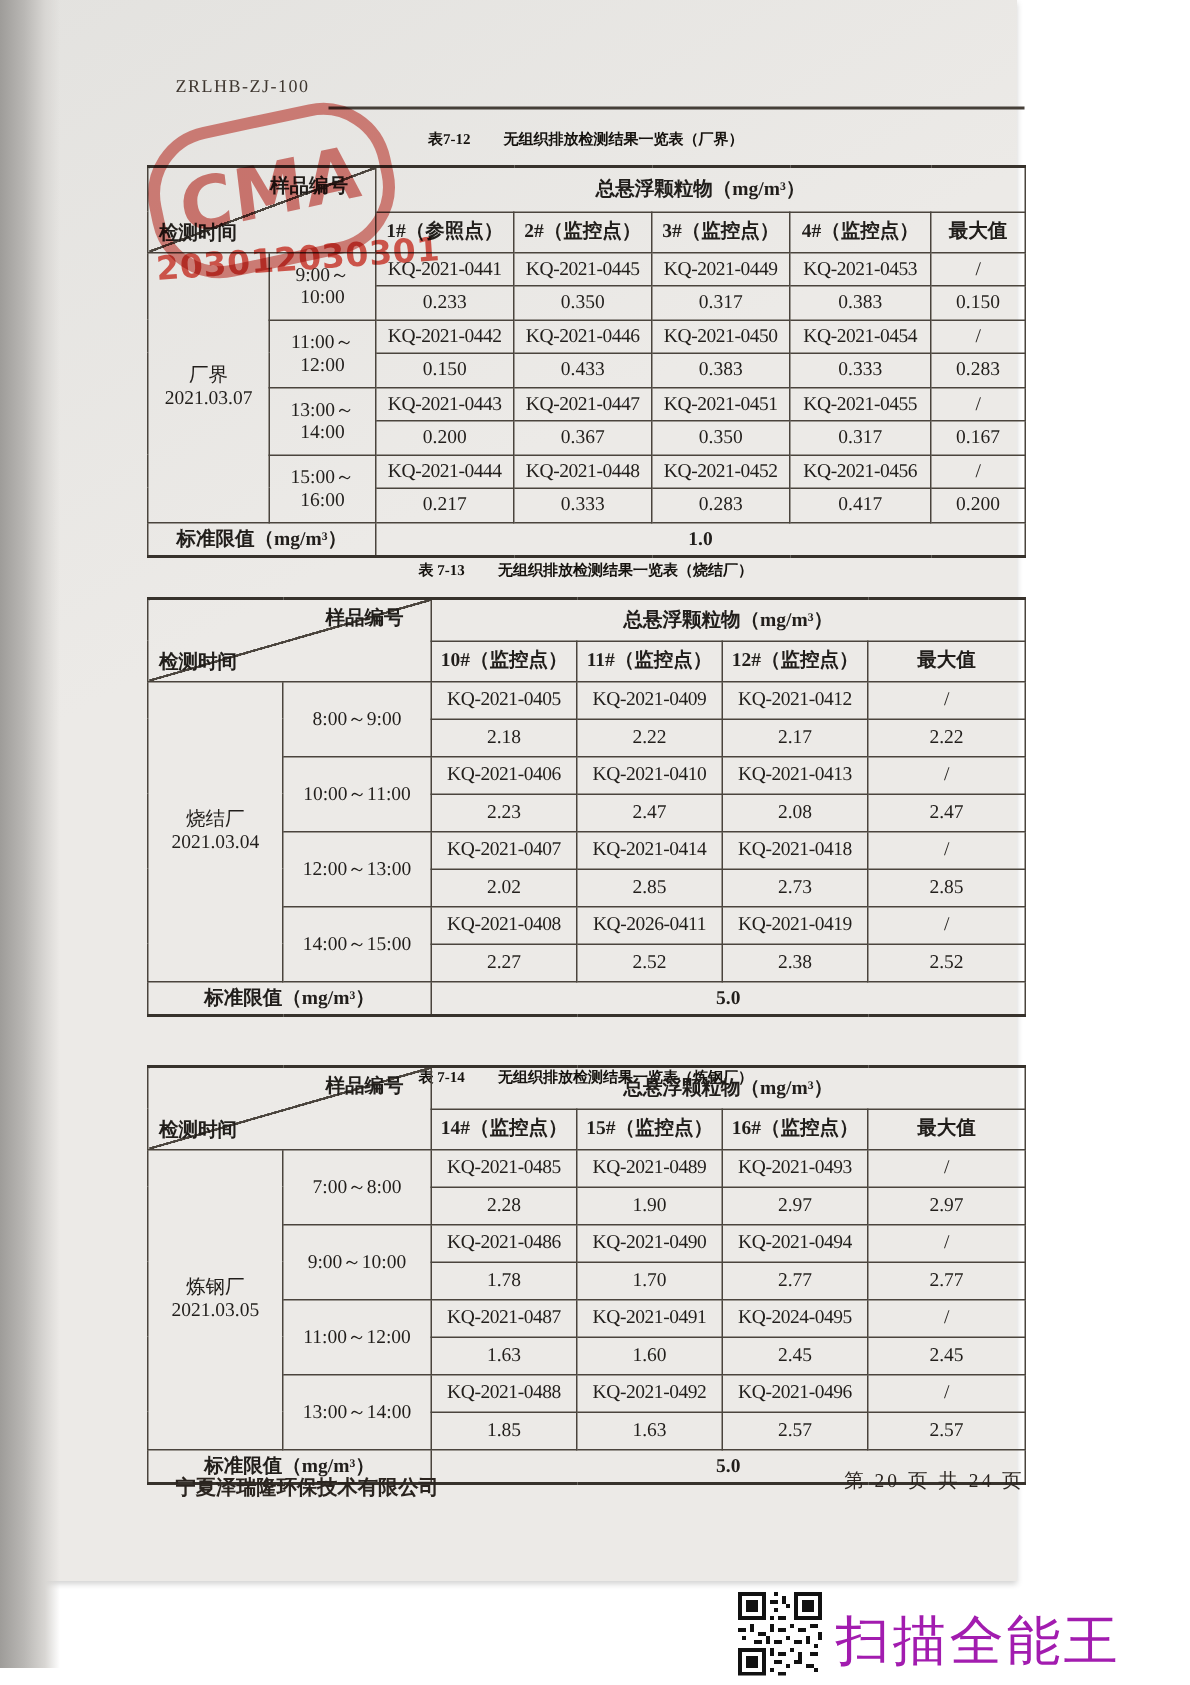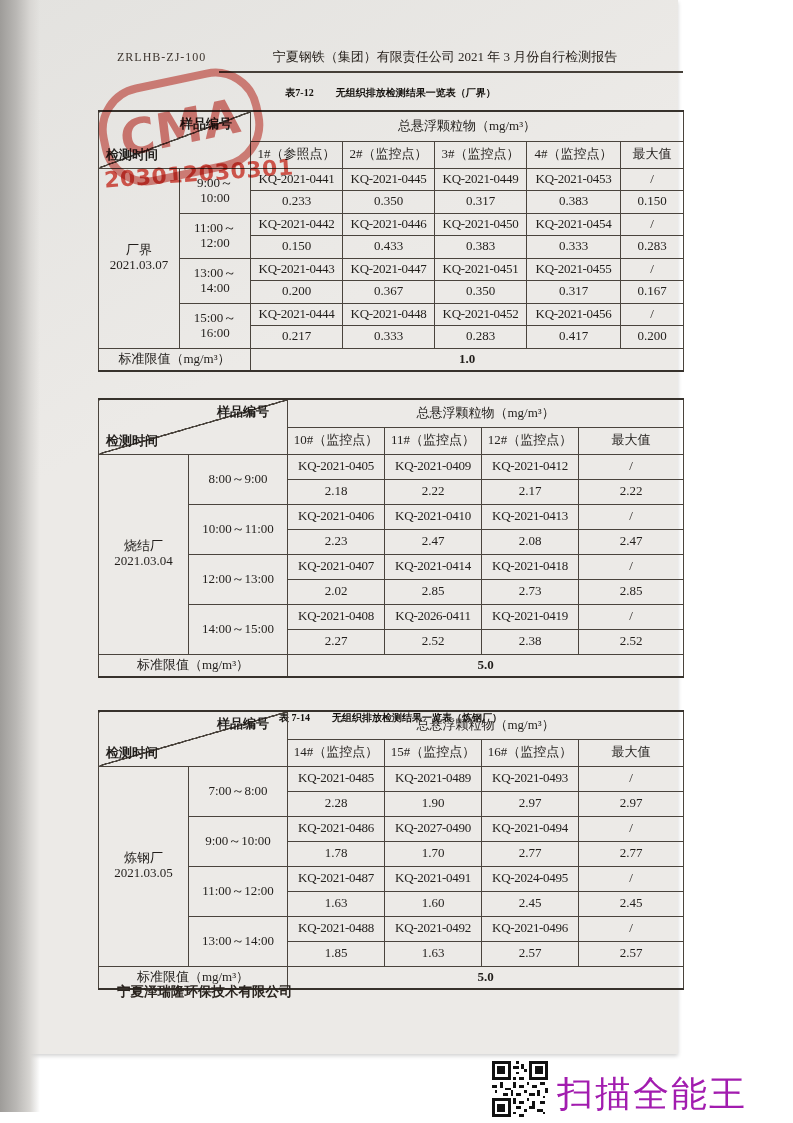--- a/index.html
+++ b/index.html
@@ -26,21 +26,21 @@
   .tbl-title .no{margin-right:22px;}
   .tbl{position:absolute;left:98px;width:585px;}
   .tbl table{
     border-collapse:collapse;table-layout:fixed;width:585px;
     border-top:2.4px solid #37322c;border-bottom:2.4px solid #37322c;
   }
   .tbl td{
     border:1px solid #4a443d;text-align:center;vertical-align:middle;
     padding:0;font-size:13px;line-height:1.12;color:#211e1b;overflow:hidden;
   }
-  .hd{font-weight:normal;}
+  .hd{font-weight:bold;}
   .corner{position:relative;
     background:linear-gradient(to bottom right,
       rgba(0,0,0,0) calc(50% - 1px),#4a443d calc(50% - 1px),
       #4a443d calc(50% + 0.6px),rgba(0,0,0,0) calc(50% + 0.6px));
   }
   .corner .ct{position:absolute;top:5px;right:18px;font-weight:bold;}
   .corner .cb{position:absolute;bottom:5px;left:7px;font-weight:bold;}
   .idc{font-size:12.6px;letter-spacing:-0.3px;}
   .limit-val{font-weight:bold;}
 
@@ -71,21 +71,20 @@
     font-family:"Liberation Sans","DejaVu Sans",sans-serif;letter-spacing:2px;
   }
 </style>
 </head>
 <body>
 
 <div class="scan">
   <div class="edge-band"></div>
 
   <div class="doc-number">ZRLHB-ZJ-100</div>
-  <div class="header-title">宁夏钢铁（集团）有限责任公司 2021 年 3 月份自行检测报告</div>
   <div class="header-rule"></div>
 
   <div class="tbl-title" style="top:86px;">
     <span class="no">表7-12</span><span>无组织排放检测结果一览表（厂界）</span>
   </div>
   <div class="tbl" style="top:110px;">
     <table>
         <colgroup>
           <col style="width: 81px;">
           <col style="width: 71px;">
@@ -172,20 +171,23 @@
             <td class="val">0.200</td>
           </tr>
           <tr style="height: 23px;">
             <td class="hd" colspan="2">标准限值（mg/m³）</td>
             <td class="limit-val" colspan="5">1.0</td>
           </tr>
         </tbody>
       </table>
   </div>
 
+  <div class="tbl-title" style="top:373px;">
+    <span class="no">表 7-13</span><span>无组织排放检测结果一览表（烧结厂）</span>
+  </div>
   <div class="tbl" style="top:398px;">
     <table>
         <colgroup>
           <col style="width: 90px;">
           <col style="width: 99px;">
           <col style="width: 97px;">
           <col style="width: 97px;">
           <col style="width: 97px;">
           <col style="width: 105px;">
         </colgroup>
@@ -301,21 +303,21 @@
           </tr>
           <tr style="height: 25px;">
             <td class="val">2.28</td>
             <td class="val">1.90</td>
             <td class="val">2.97</td>
             <td class="val">2.97</td>
           </tr>
           <tr style="height: 25px;">
             <td class="time" rowspan="2">9:00～10:00</td>
             <td class="idc">KQ-2021-0486</td>
-            <td class="idc">KQ-2027-0490</td>
+            <td class="idc">KQ-2021-0490</td>
             <td class="idc">KQ-2021-0494</td>
             <td class="idc">/</td>
           </tr>
           <tr style="height: 25px;">
             <td class="val">1.78</td>
             <td class="val">1.70</td>
             <td class="val">2.77</td>
             <td class="val">2.77</td>
           </tr>
           <tr style="height: 25px;">
@@ -351,20 +353,21 @@
         </tbody>
       </table>
   </div>
 
   <div class="stamp">
     <span class="stamp-text">CMA</span>
   </div>
   <div class="stamp-number">203012030301</div>
 
   <div class="footer-company">宁夏泽瑞隆环保技术有限公司</div>
+  <div class="footer-page">第 20 页 共 24 页</div>
 </div>
 
 <div class="qr">
   <svg width="56" height="56" viewBox="0 0 21 21" shape-rendering="crispEdges">
     <rect x="0" y="0" width="21" height="21" fill="#ffffff"></rect>
     <rect x="0" y="0" width="7" height="7" fill="#111"></rect>
       <rect x="1" y="1" width="5" height="5" fill="#fff"></rect>
       <rect x="2" y="2" width="3" height="3" fill="#111"></rect>
     <rect x="14" y="0" width="7" height="7" fill="#111"></rect>
       <rect x="15" y="1" width="5" height="5" fill="#fff"></rect>

